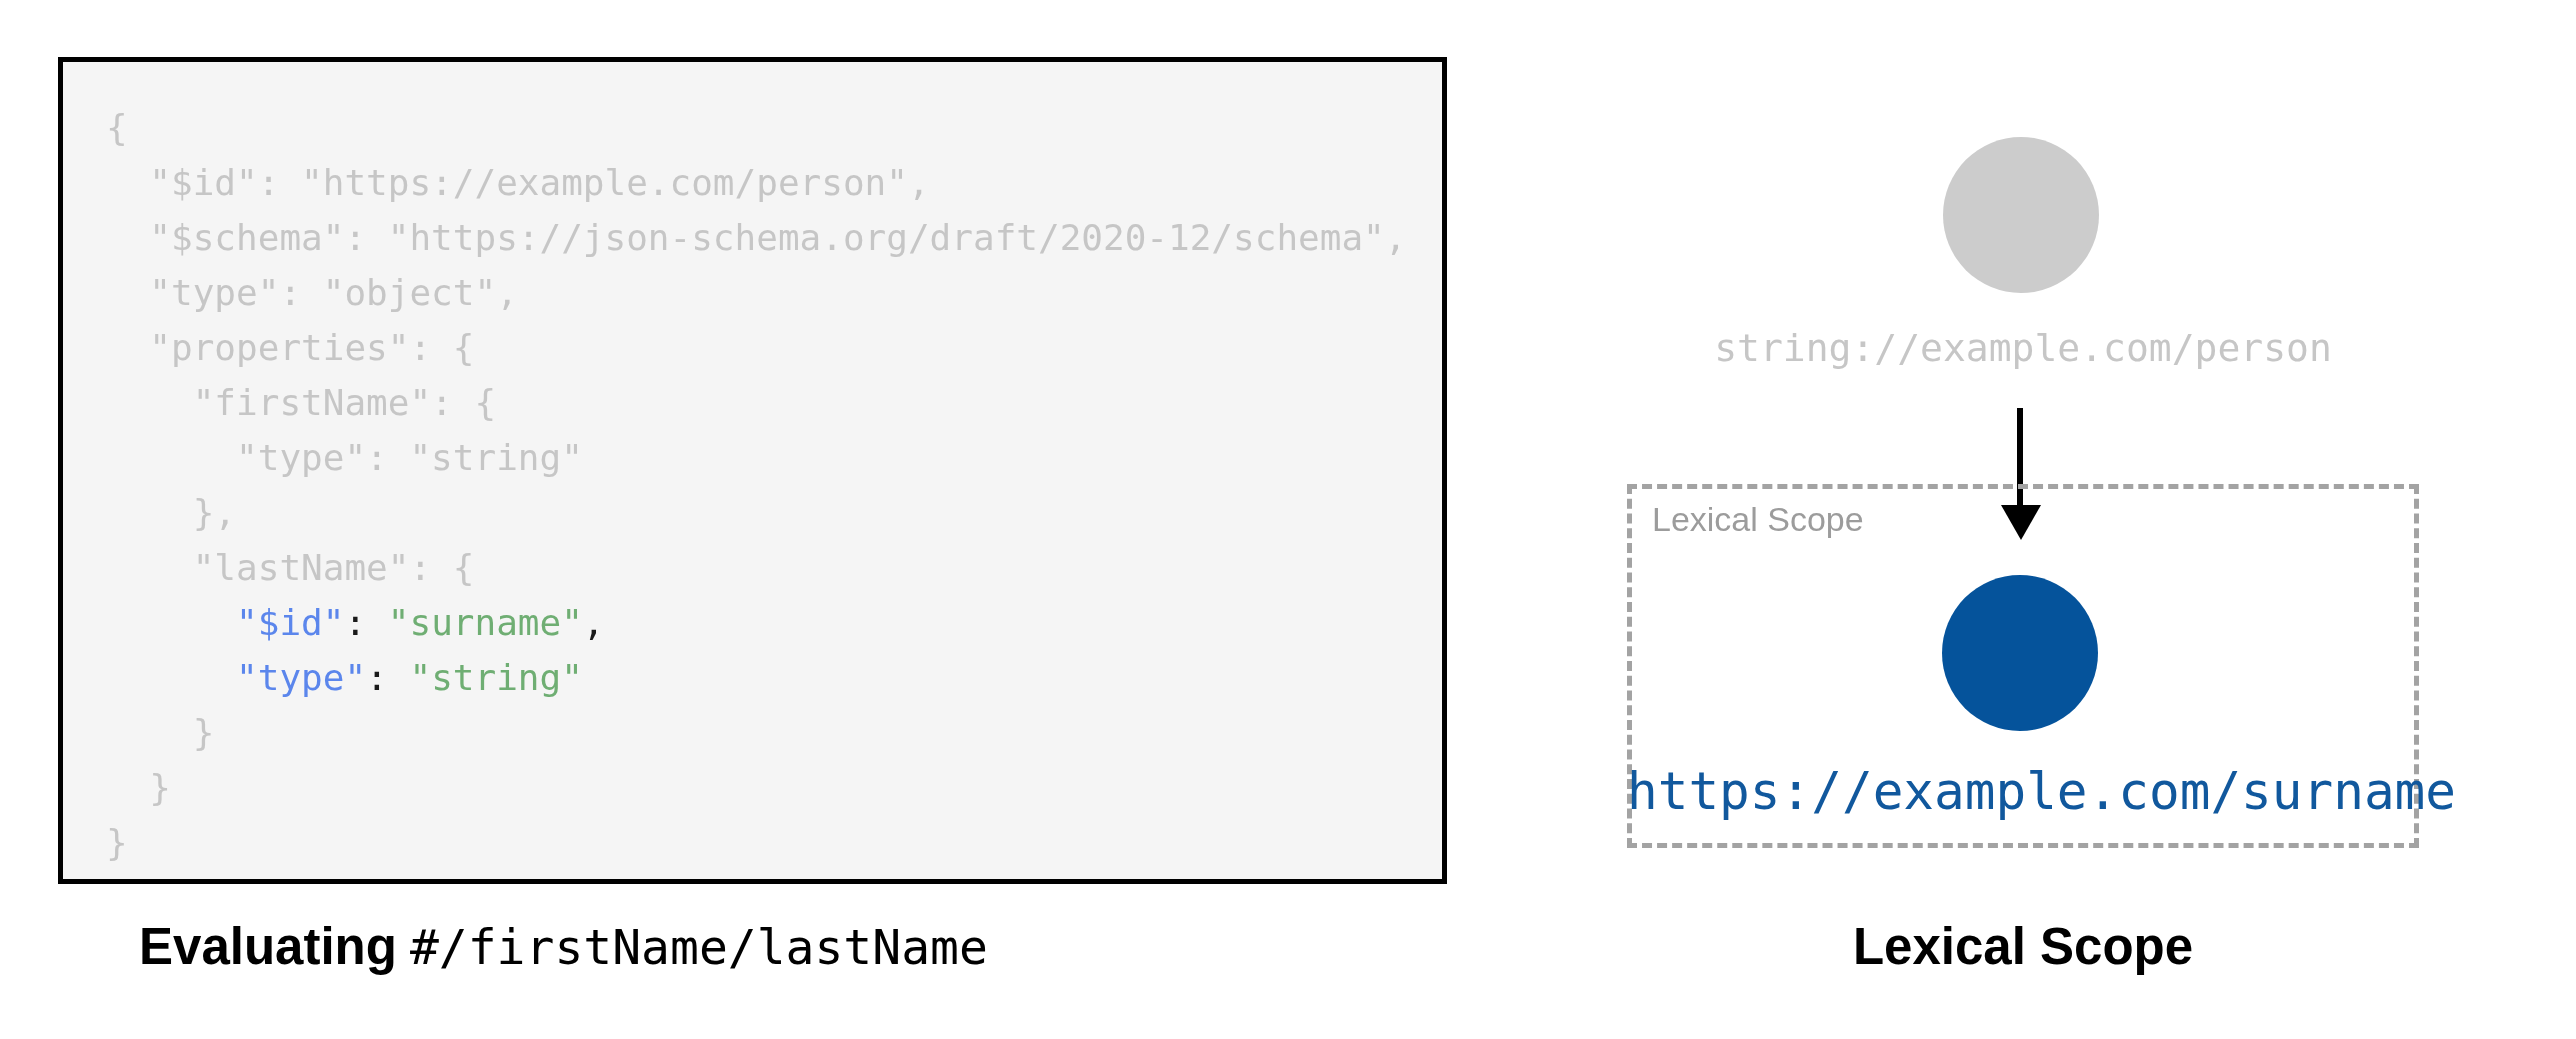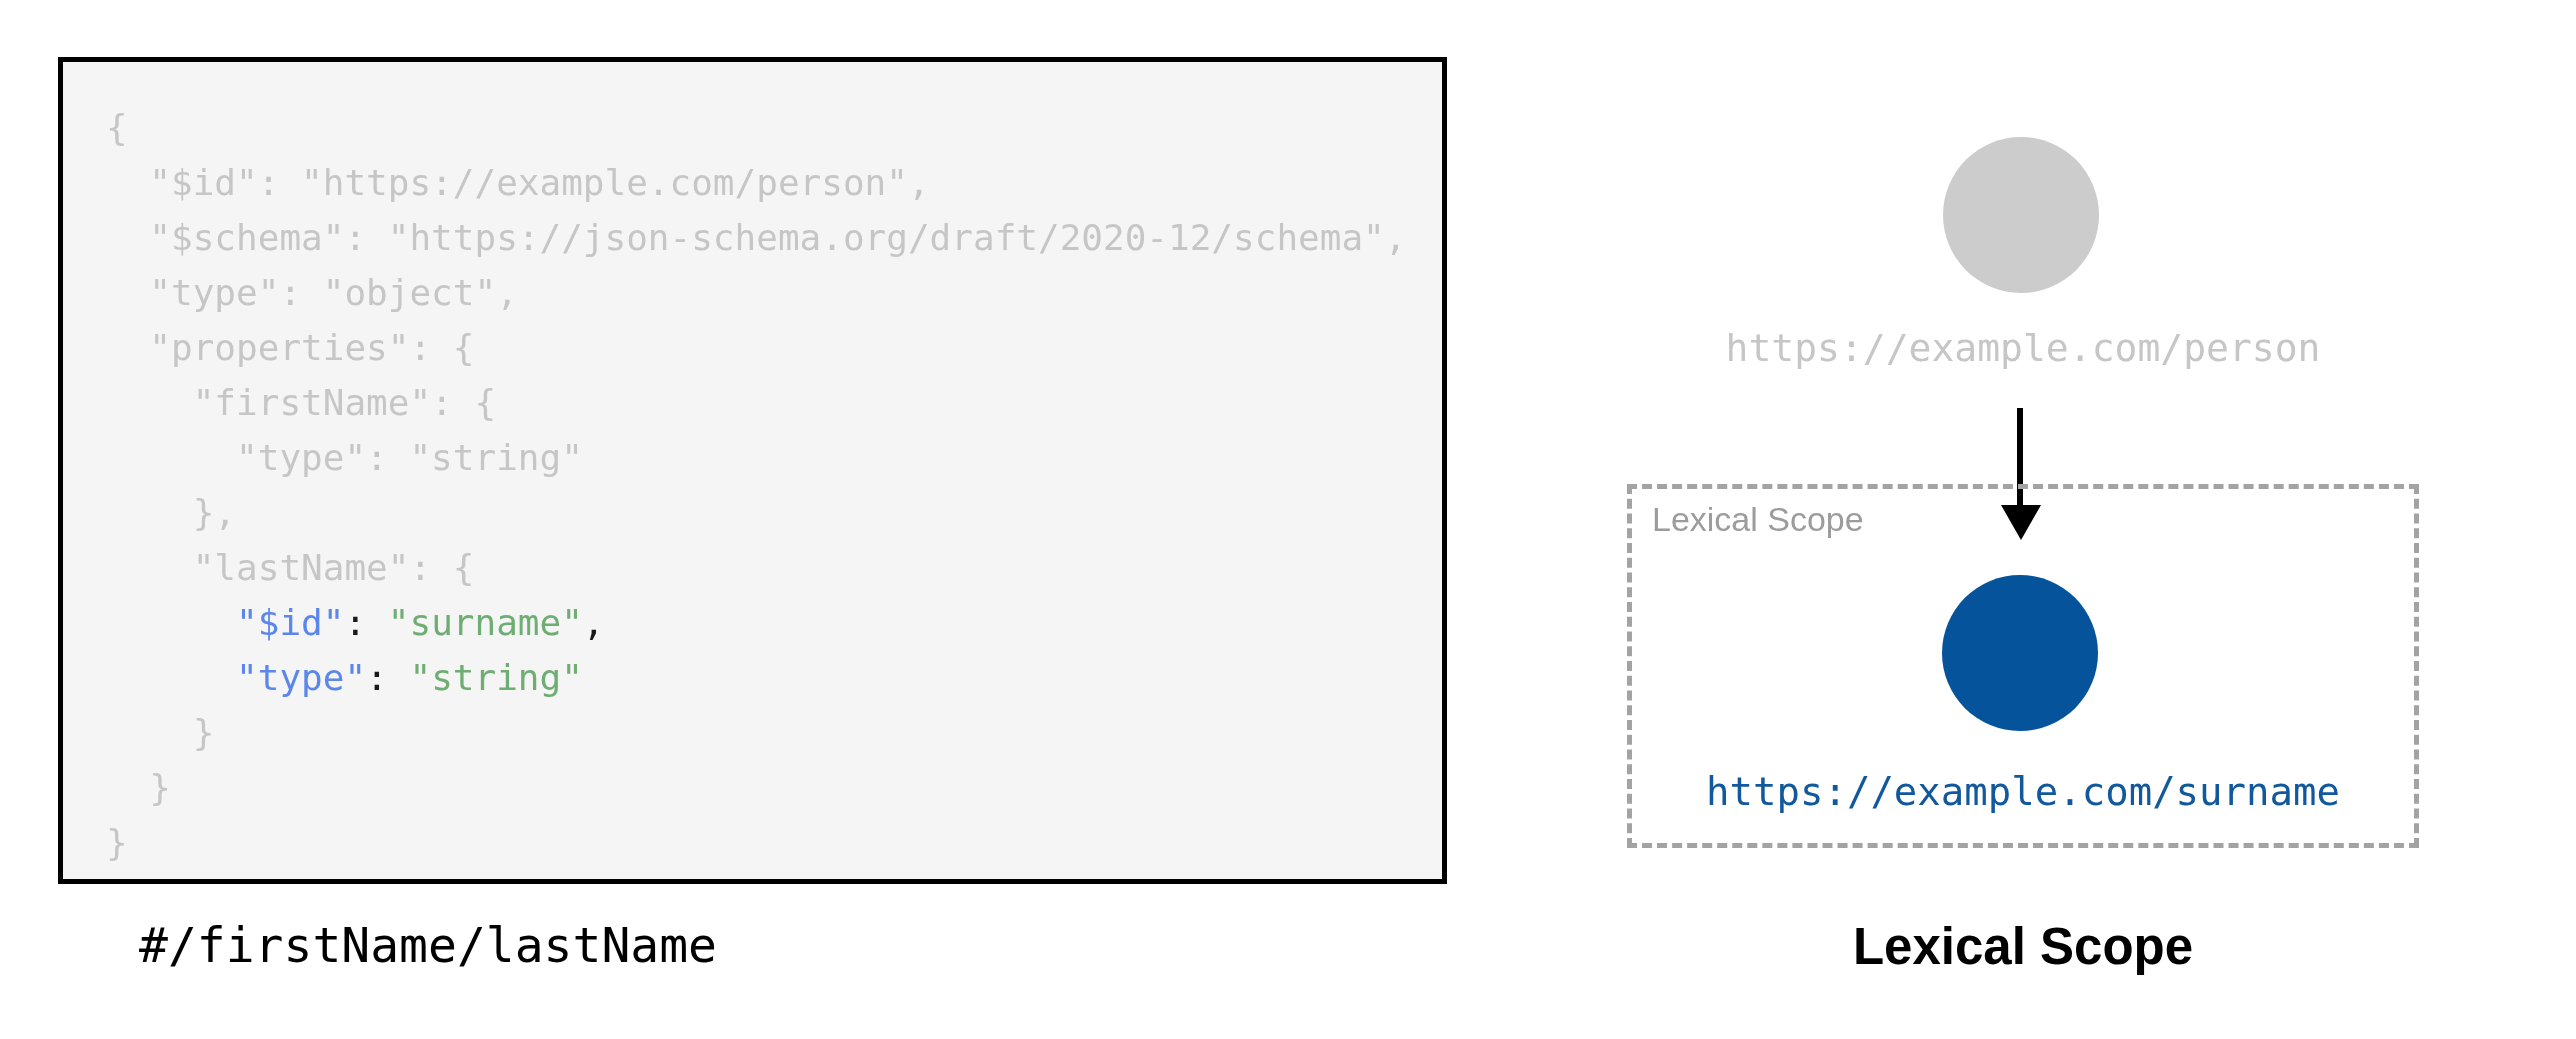--- a/index.html
+++ b/index.html
@@ -64,21 +64,21 @@
   .uri-label {
     position: absolute;
     left: 1627px;
     width: 792px;
     text-align: center;
     font-family: "DejaVu Sans Mono", "Liberation Mono", monospace;
     font-size: 38px;
     line-height: 43px;
   }
   .parent-uri { top: 327px; color: var(--dim, #c6c6c6); }
-  .child-uri  { top: 770px; color: var(--uri-blue, #11589d); font-size: 39px; }
+  .child-uri  { top: 770px; color: var(--uri-blue, #11589d); font-size: 51px; }
 
   .arrow-shaft {
     position: absolute;
     left: 2017px; top: 408px;
     width: 5.8px; height: 99px;
     background: #000;
   }
   .arrow-head {
     position: absolute;
     left: 2001px; top: 505px;
@@ -117,26 +117,27 @@
 </head>
 <body>
 
 <div class="canvas">
 
   <div class="code-panel">
     <div class="code-lines" id="code-lines"><div class="code-line"><span class="tok-dim">{</span></div><div class="code-line"><span class="tok-dim">  "$id": "https://example.com/person",</span></div><div class="code-line"><span class="tok-dim">  "$schema": "https://json-schema.org/draft/2020-12/schema",</span></div><div class="code-line"><span class="tok-dim">  "type": "object",</span></div><div class="code-line"><span class="tok-dim">  "properties": {</span></div><div class="code-line"><span class="tok-dim">    "firstName": {</span></div><div class="code-line"><span class="tok-dim">      "type": "string"</span></div><div class="code-line"><span class="tok-dim">    },</span></div><div class="code-line"><span class="tok-dim">    "lastName": {</span></div><div class="code-line"><span class="tok-plain">      </span><span class="tok-key">"$id"</span><span class="tok-plain">: </span><span class="tok-str">"surname"</span><span class="tok-plain">,</span></div><div class="code-line"><span class="tok-plain">      </span><span class="tok-key">"type"</span><span class="tok-plain">: </span><span class="tok-str">"string"</span></div><div class="code-line"><span class="tok-dim">    }</span></div><div class="code-line"><span class="tok-dim">  }</span></div><div class="code-line"><span class="tok-dim">}</span></div></div>
   </div>
 
   <div class="left-caption">
+    <span class="bold-part">Evaluating</span>
     <span class="mono-part">#/firstName/lastName</span>
   </div>
 
   <div>
     <div class="node-circle parent-node"></div>
-    <div class="uri-label parent-uri">https://example.com/person</div>
+    <div class="uri-label parent-uri">string://example.com/person</div>
 
     <div>
       <div class="arrow-shaft"></div>
       <div class="arrow-head"></div>
     </div>
 
     <div class="scope-box"></div>
     <div class="scope-box-label">Lexical Scope</div>
 
     <div class="node-circle child-node"></div>

